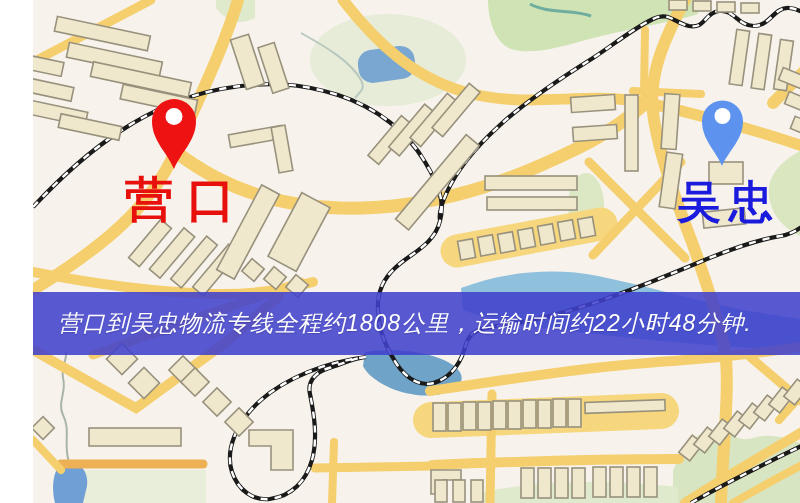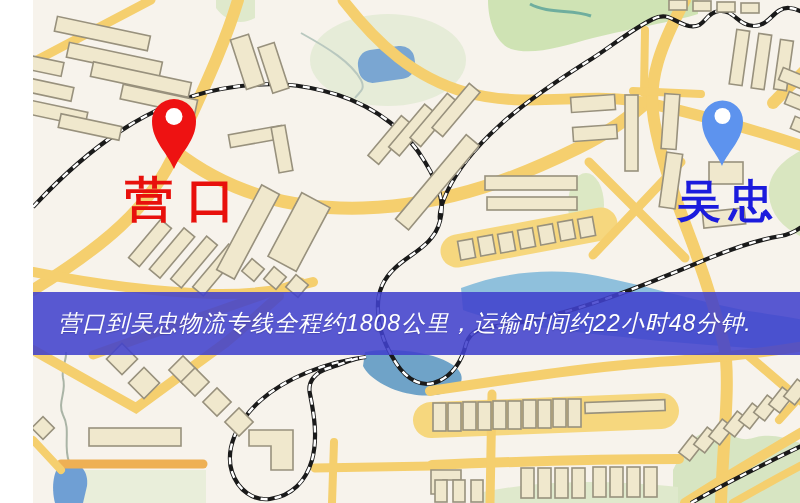--- a/index.html
+++ b/index.html
@@ -6,21 +6,21 @@
   .stage{position:relative;width:800px;height:503px;overflow:hidden;
          font-family:"Liberation Sans",sans-serif;background:#f7f3ec;margin-left:33px;}
   .stage svg{position:absolute;left:0;top:0;}
   .banner{position:absolute;left:0;top:292px;width:800px;height:63px;
           background:rgba(64,64,204,0.87);display:flex;align-items:center;
           box-sizing:border-box;padding-left:25px;z-index:5;font-style:italic;}
   .banner-text{color:#ffffff;font-size:23px;letter-spacing:1px;white-space:nowrap;
                text-shadow:0 1px 1px rgba(40,40,120,0.35);}
   .pin-label{position:absolute;font-weight:800;z-index:4;white-space:nowrap;line-height:1;}
   .label-origin{left:92px;top:176px;font-size:48px;letter-spacing:14px;color:#e8100c;}
-  .label-dest{left:644px;top:180px;font-size:44px;letter-spacing:8px;color:#1b1bdd;font-family:Liberation Serif, serif;}
+  .label-dest{left:644px;top:180px;font-size:44px;letter-spacing:8px;color:#1b1bdd;}
 </style>
 </head>
 <body>
 
 <div class="stage">
 
   <svg width="800" height="503" viewBox="0 0 800 503">
 
     <rect x="0" y="0" width="800" height="503" fill="#f7f3ec"></rect>
 

